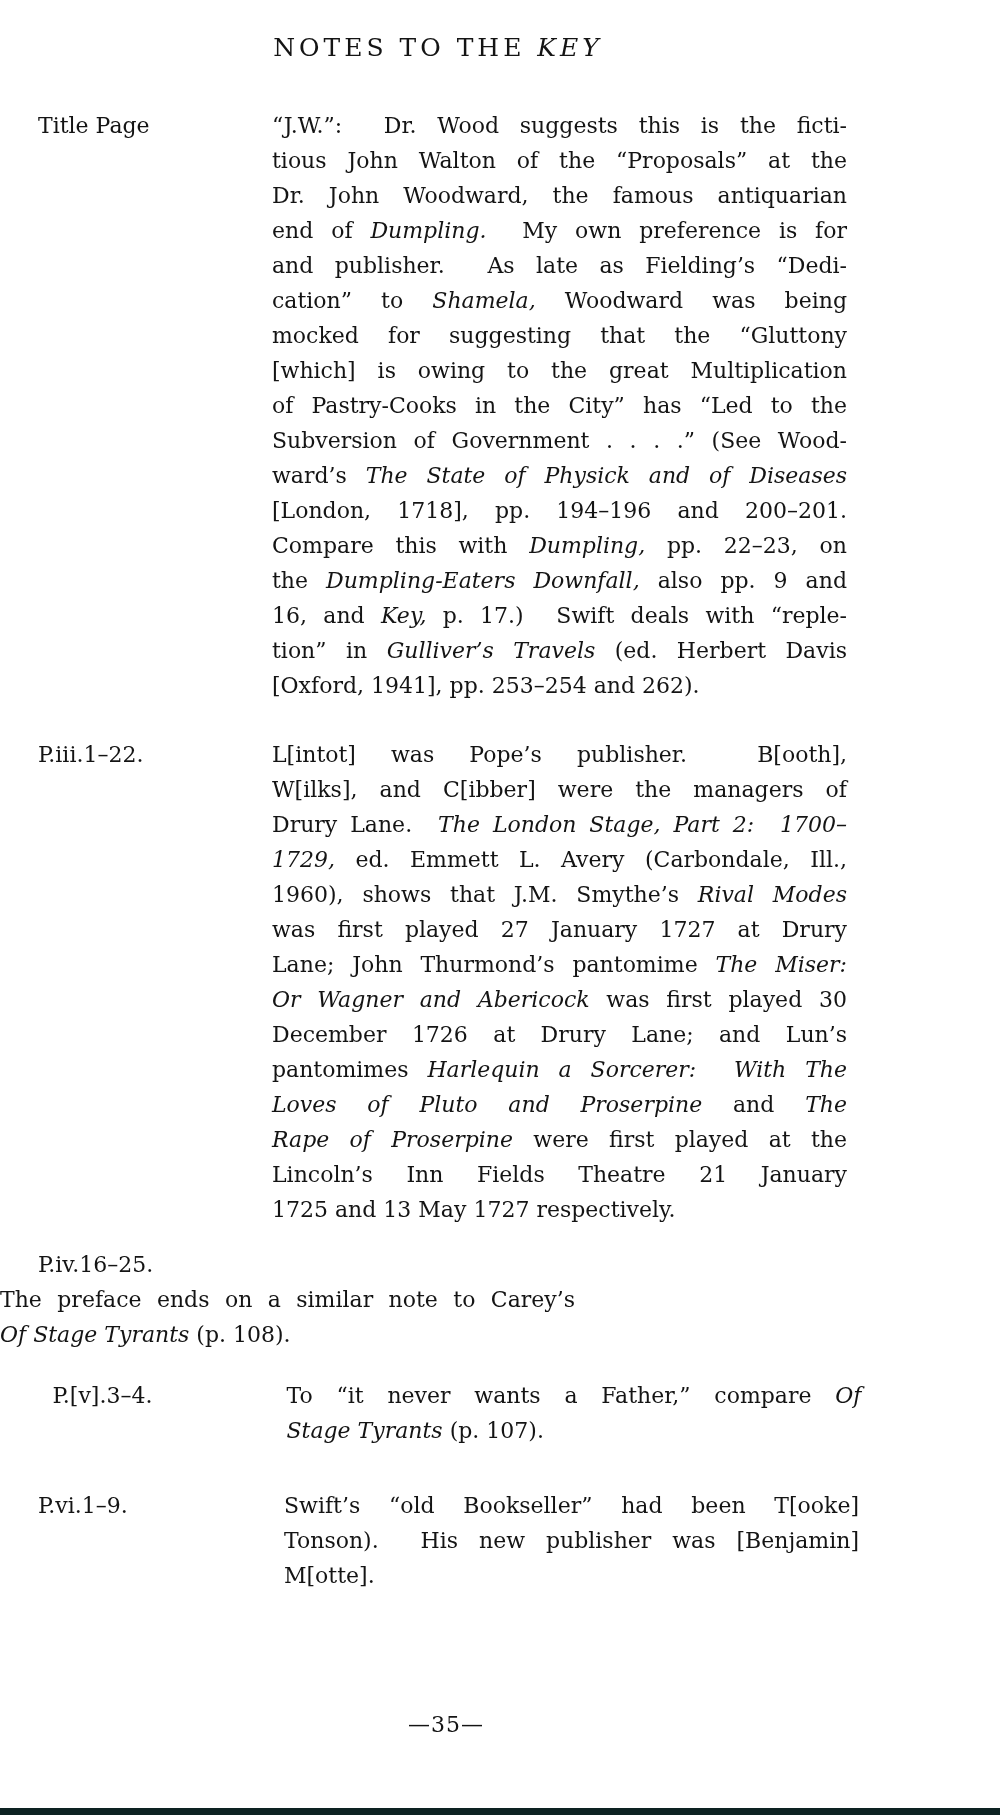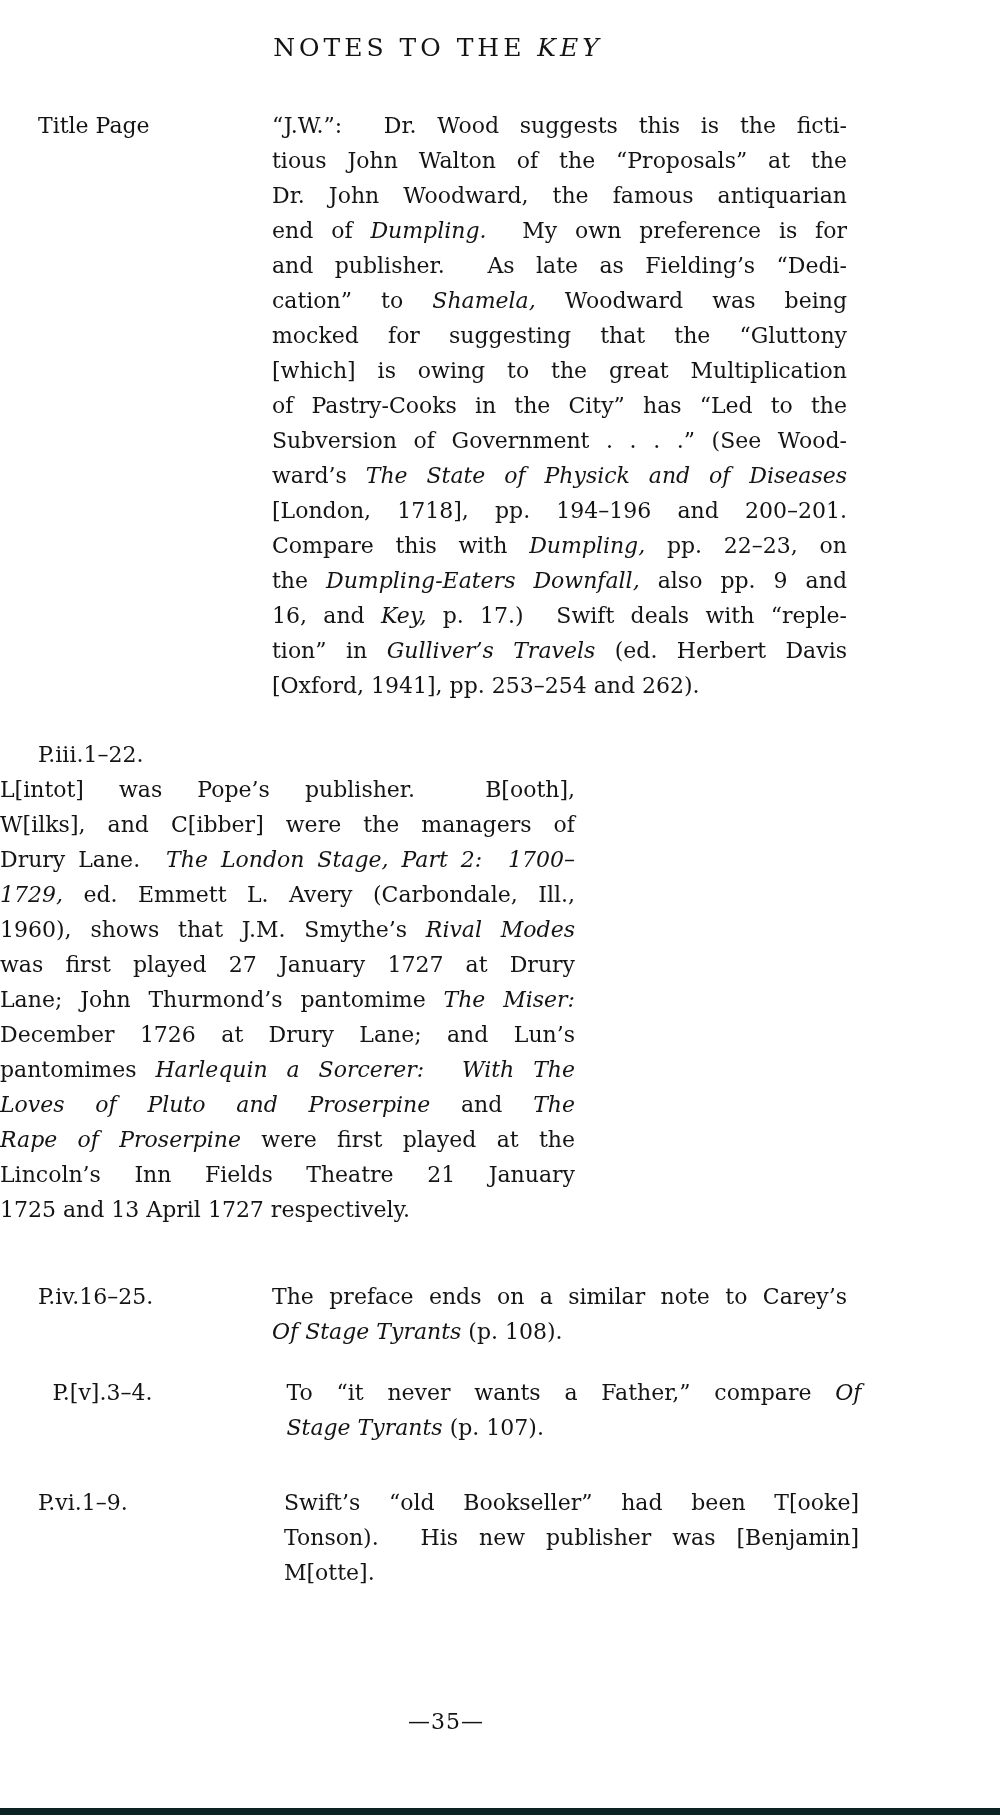--- a/index.html
+++ b/index.html
@@ -57,22 +57,22 @@
     letter-spacing: 1px;
     transform: translateX(8px);
   }
   .scan-bar {
     position: absolute;
     left: 0; bottom: 0;
     width: 100%; height: 7px;
     background: var(--scan-edge, #0d2222);
   }
   
-  .entry[data-idx="1"] { margin-top: 34px; flex-direction: column; }
-  .entry[data-idx="2"] { margin-top: 52px; }
+  .entry[data-idx="1"] { margin-top: 34px; }
+  .entry[data-idx="2"] { margin-top: 20px; flex-direction: column; }
   .entry[data-idx="3"] { margin-top: 26px; justify-content: center; }
   .entry[data-idx="4"] { margin-top: 40px; gap: 12px; }
 </style>
 </head>
 <body style="--ink: #141414; --paper: #ffffff; --scan-edge: #0d2222;">
 
 <div class="page">
   <div class="title">NOTES TO THE <em>KEY</em></div>
   <div class="entries">
       <div class="entry" data-idx="0">
@@ -100,26 +100,27 @@
       <div class="entry" data-idx="1">
         <div class="ref">P.iii.1–22.</div>
         <div class="note">
           <div class="line">L[intot] was Pope’s publisher.  B[ooth],</div>
           <div class="line">W[ilks], and C[ibber] were the managers of</div>
           <div class="line">Drury Lane.  <em>The London Stage, Part 2:  1700–</em></div>
           <div class="line"><em>1729,</em> ed. Emmett L. Avery (Carbondale, Ill.,</div>
           <div class="line">1960), shows that J.M. Smythe’s <em>Rival Modes</em></div>
           <div class="line">was first played 27 January 1727 at Drury</div>
           <div class="line">Lane; John Thurmond’s pantomime <em>The Miser:</em></div>
+          <div class="line"><em>Or Wagner and Abericock</em> was first played 30</div>
           <div class="line">December 1726 at Drury Lane; and Lun’s</div>
           <div class="line">pantomimes <em>Harlequin a Sorcerer:  With The</em></div>
           <div class="line"><em>Loves of Pluto and Proserpine</em> and <em>The</em></div>
           <div class="line"><em>Rape of Proserpine</em> were first played at the</div>
           <div class="line">Lincoln’s Inn Fields Theatre 21 January</div>
-          <div class="line last">1725 and 13 April 1727 respectively.</div>
+          <div class="line last">1725 and 13 May 1727 respectively.</div>
         </div>
       </div>
       <div class="entry" data-idx="2">
         <div class="ref">P.iv.16–25.</div>
         <div class="note">
           <div class="line">The preface ends on a similar note to Carey’s</div>
           <div class="line last"><em>Of Stage Tyrants</em> (p. 108).</div>
         </div>
       </div>
       <div class="entry" data-idx="3">

